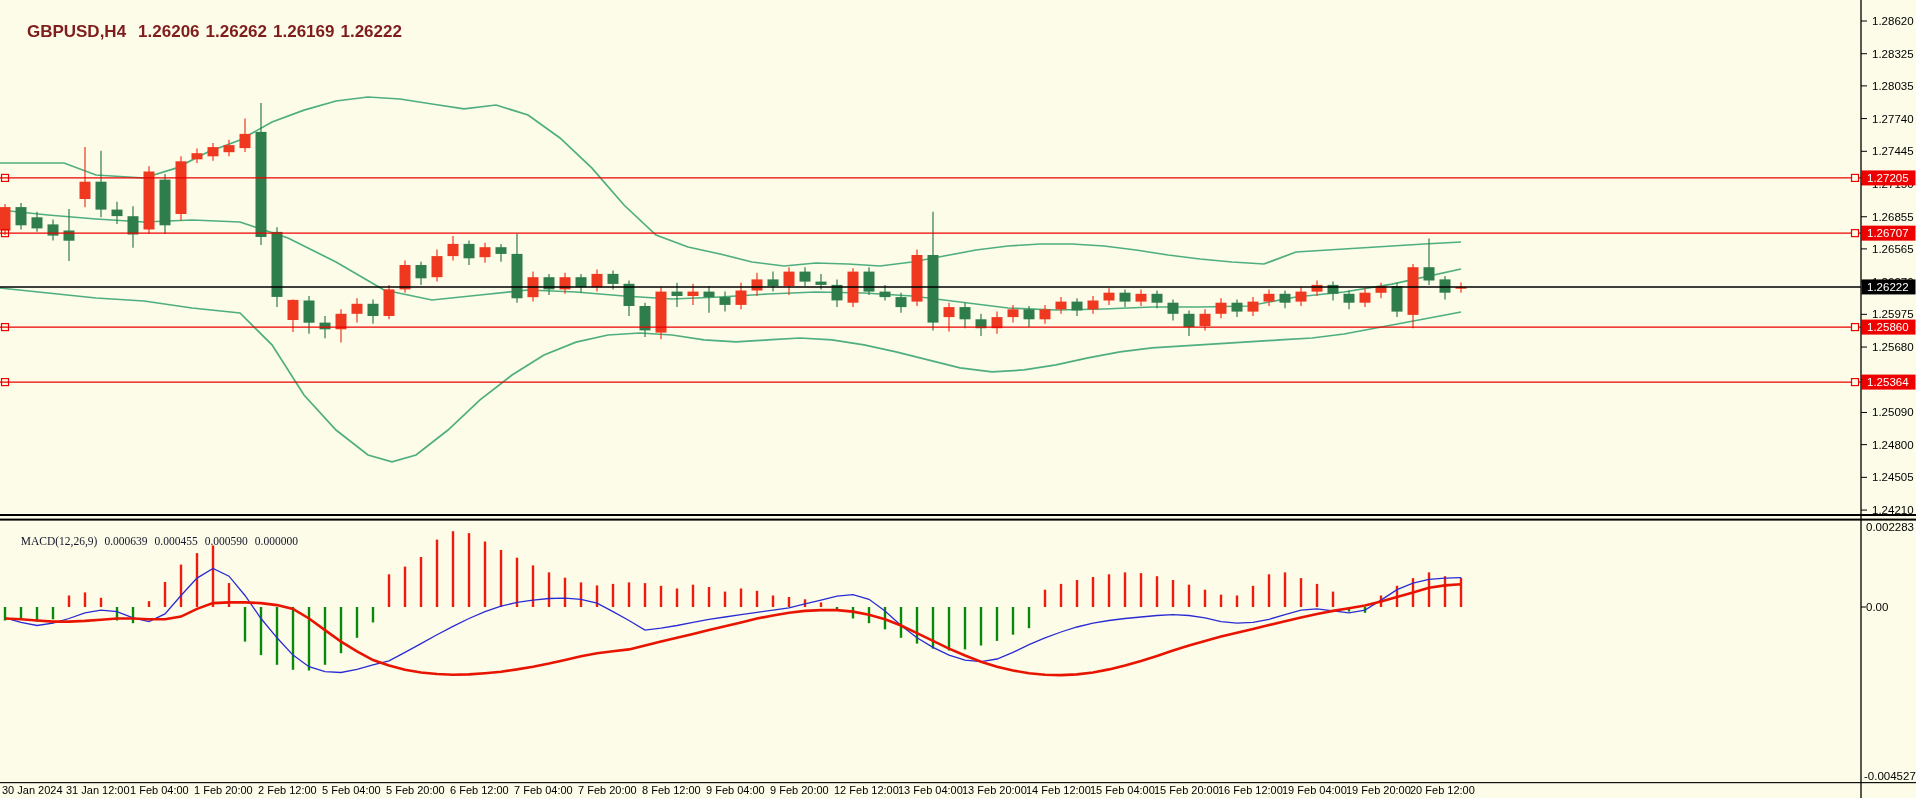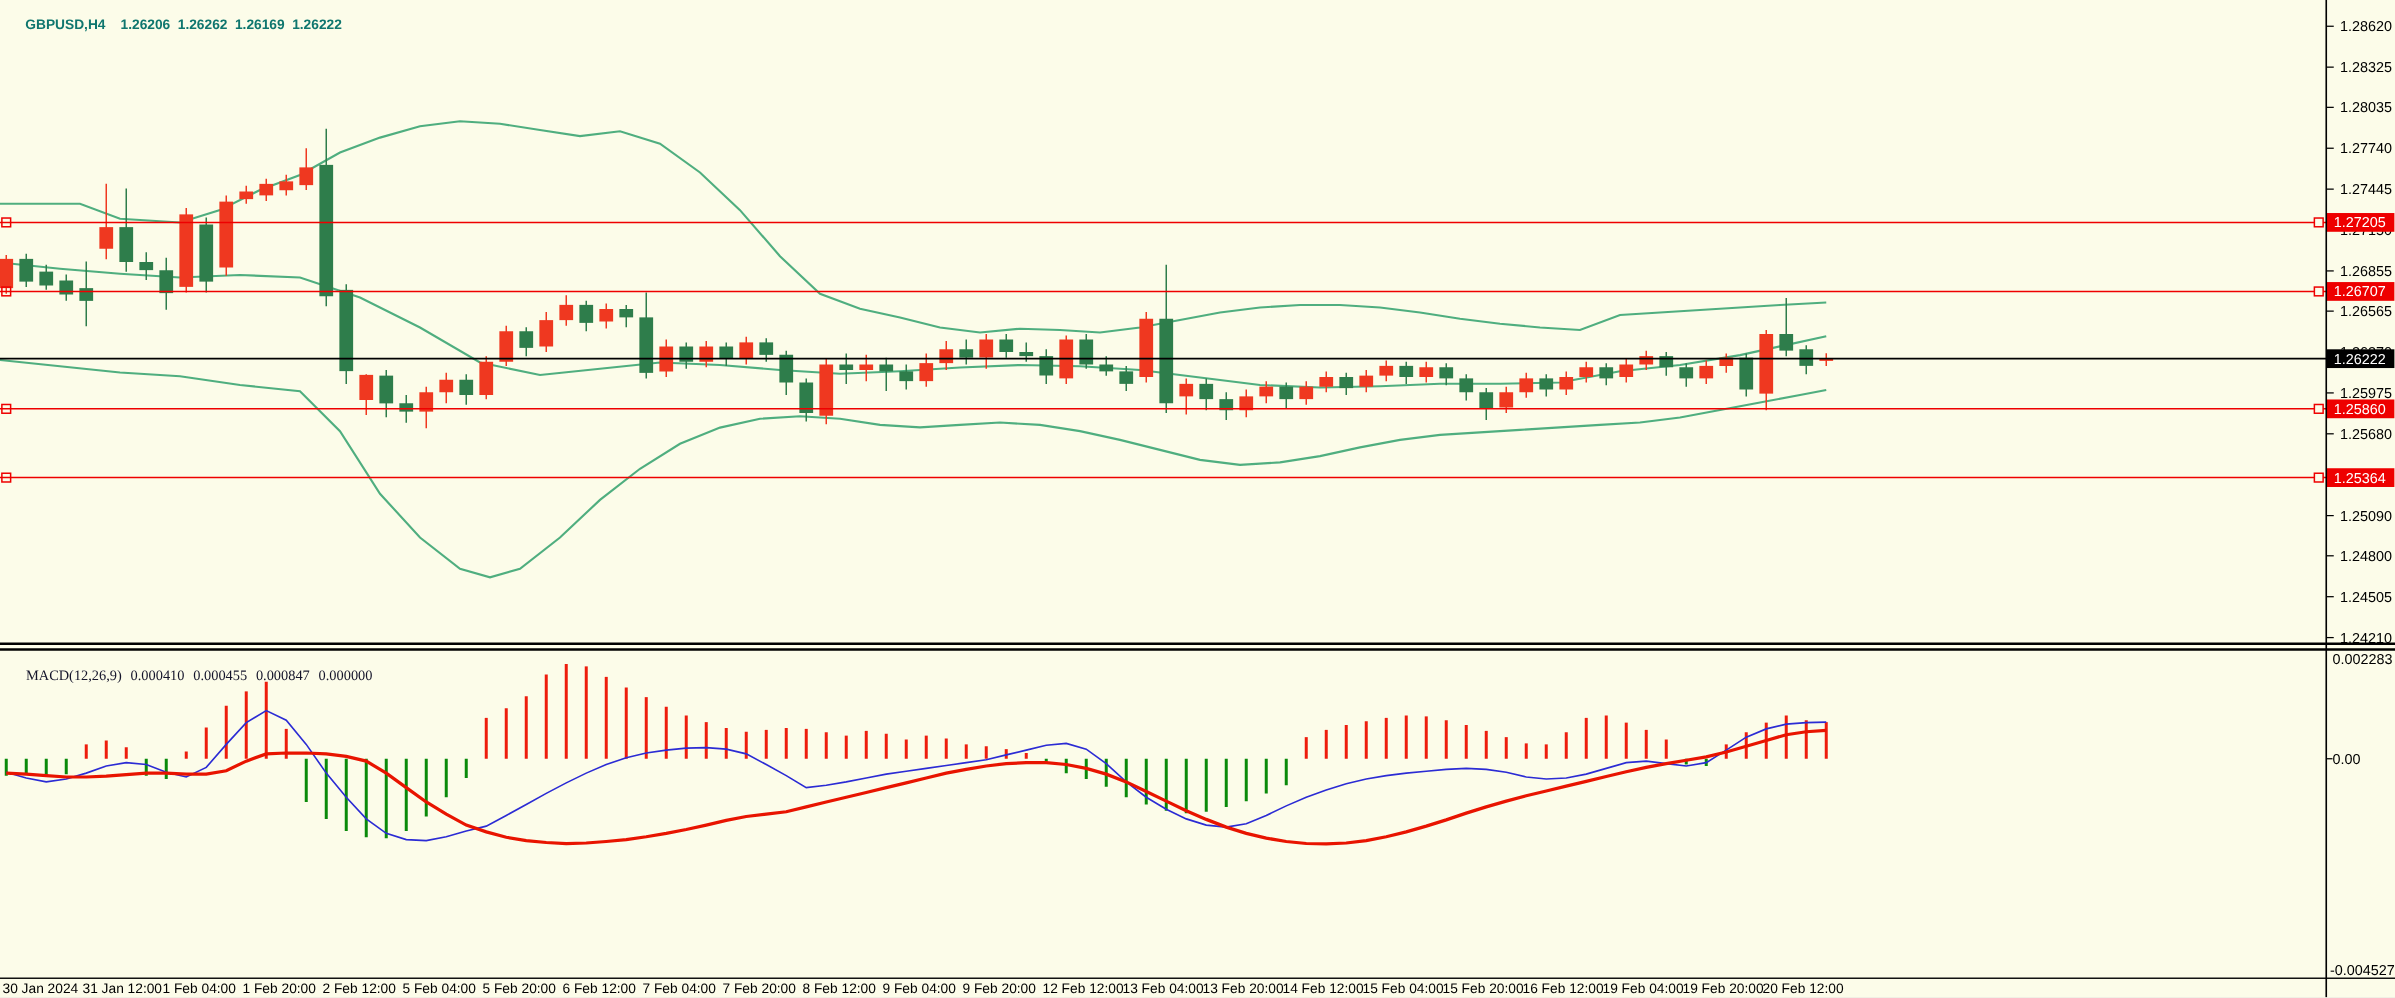--- a/index.html
+++ b/index.html
@@ -1,19 +1,19 @@
 <!DOCTYPE html>
 <html><head>
 <meta charset="utf-8">
 <style>
   html,body{margin:0;padding:0;background:#e8e8e0;}
   .screen{position:relative;width:1916px;height:798px;background:#fcfce9;overflow:hidden;
           font-family:"Liberation Sans",sans-serif;}
   svg{position:absolute;left:0;top:0;}
-  .title{position:absolute;left:8px;top:2px;font-size:11px;font-weight:bold;color:#0f766e;
+  .title{position:absolute;left:8px;top:2px;font-size:17px;font-weight:bold;color:#7f1d1d;
          letter-spacing:0;white-space:pre;}
   .title span{margin-right:6px;}
   .title .sym{margin-right:12px;}
   .macd-title{position:absolute;left:8px;top:523px;font-size:11.5px;color:#14142a;white-space:pre;}
   .macd-title span{margin-right:7px;font-family:Liberation Serif, serif;}
 </style>
 </head>
 <body>
 
 <div class="screen">
@@ -385,15 +385,15 @@
       <text x="1282" y="794" font-size="11" font-family="&quot;Liberation Sans&quot;, sans-serif" fill="#000000">19 Feb 04:00</text>
       <text x="1346" y="794" font-size="11" font-family="&quot;Liberation Sans&quot;, sans-serif" fill="#000000">19 Feb 20:00</text>
       <text x="1410" y="794" font-size="11" font-family="&quot;Liberation Sans&quot;, sans-serif" fill="#000000">20 Feb 12:00</text>
     </svg>
 
   <div class="title">
     <span class="sym">GBPUSD,H4</span><span>1.26206</span><span>1.26262</span><span>1.26169</span><span>1.26222</span>
   </div>
 
   <div class="macd-title">
-    <span>MACD(12,26,9)</span><span>0.000410</span><span>0.000455</span><span>0.000847</span><span>0.000000</span>
+    <span>MACD(12,26,9)</span><span>0.000639</span><span>0.000455</span><span>0.000590</span><span>0.000000</span>
   </div>
 </div>
 
 </body></html>

